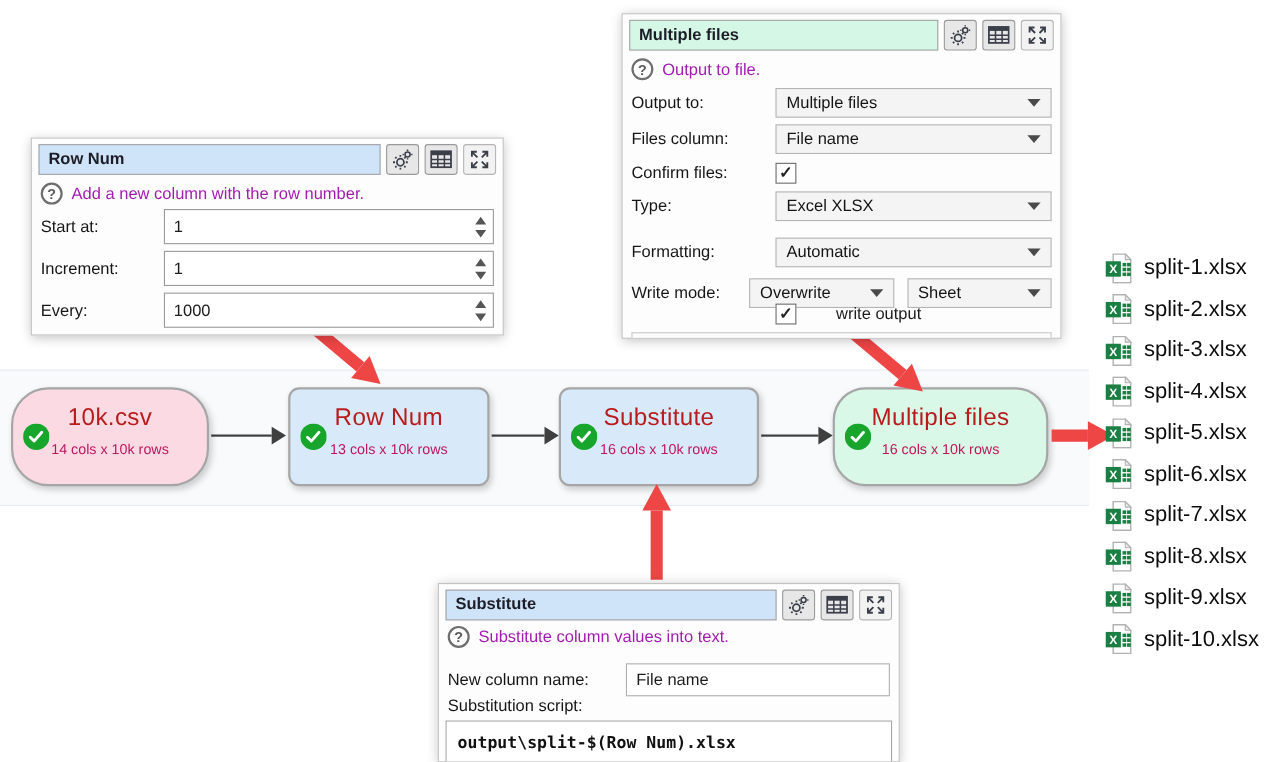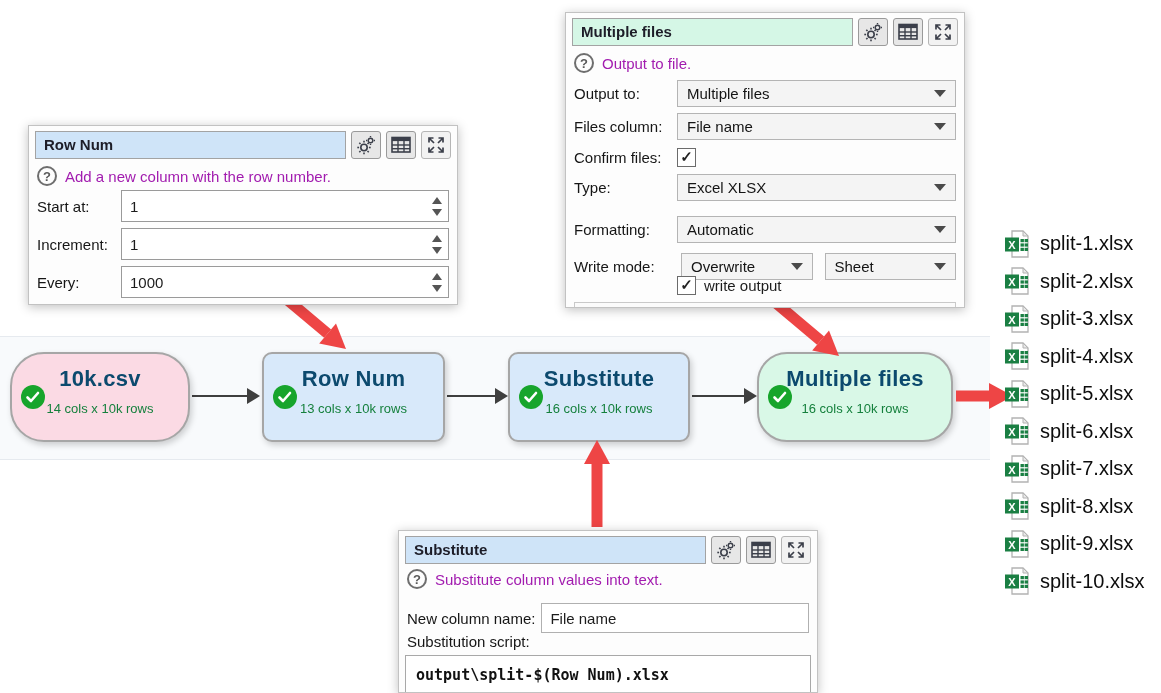--- a/index.html
+++ b/index.html
@@ -7,22 +7,22 @@
   body { font-family:"Liberation Sans", sans-serif; color:#1c1c1c; }
   .stage { position:relative; width:1161px; height:693px; background:#fff; overflow:hidden; }
 
   
   .flow-band { position:absolute; left:0; top:336px; width:990px; height:124px;
     background:#f8fafc; border-top:1px solid #e6eaef; border-bottom:1px solid #e6eaef; }
 
   
   .node { position:absolute; top:352px; height:90px; border:2px solid #a6a6a6;
     box-shadow:2px 3px 6px rgba(0,0,0,.18); text-align:center; cursor:pointer; }
-  .node-title { margin-top:12px; font-size:22px; color:#0c4a6e; letter-spacing:.3px;font-weight:bold; }
-  .node-sub { margin-top:9px; font-size:13px; color:#15803d; }
+  .node-title { margin-top:12px; font-size:22px; color:#b91c1c; letter-spacing:.3px; }
+  .node-sub { margin-top:9px; font-size:13px; color:#be185d; }
   .check { position:absolute; left:9px; top:50%; transform:translateY(-50%); width:24px; height:24px; }
 
   
   .conn { position:absolute; top:395px; height:2px; background:#3f3f3f; }
   .conn-head { position:absolute; right:-13px; top:-7px; width:0; height:0;
     border-left:13px solid #3f3f3f; border-top:8px solid transparent; border-bottom:8px solid transparent; }
 
   
   .panel { position:absolute; background:#fdfdfd; border:1px solid #c2c2c2;
     box-shadow:0 2px 10px rgba(0,0,0,.25); overflow:hidden; }
@@ -31,21 +31,21 @@
     padding:4px 8px; line-height:18px; }
   .tb-blue { background:#cfe4f8; }
   .tb-mint { background:#d5f7e6; }
   .pbtn { width:30px; height:28px; background:#e7e7e7; border:1px solid #9a9a9a; border-radius:3px;
     display:flex; align-items:center; justify-content:center; padding:0; cursor:pointer; }
   .pbtn-plain { background:#f2f2f2; border-color:#b5b5b5; }
   .help-row { position:absolute; left:8px; right:8px; display:flex; align-items:center; gap:8px; }
   .help-ic { width:20px; height:20px; border:2px solid #6e6e6e; border-radius:50%; color:#5a5a5a;
     font-size:13px; font-weight:bold; display:inline-flex; align-items:center; justify-content:center; flex:0 0 auto; }
   .help-text { font-size:15px; color:#a21caf; }
-  .prow { position:absolute; left:8px; right:8px; display:flex; align-items:center; }
+  .prow { position:absolute; left:8px; right:8px; display:flex; align-items:center;gap:28px; }
   .prow label { font-size:15px; color:#161616; flex:0 0 auto; }
 
   .spin-input { flex:1; height:32px; border:1px solid #9a9a9a; background:#fff; display:flex; align-items:center; }
   .spin-input .val { flex:1; font-size:15px; padding-left:8px; }
   .spinner { width:22px; height:100%; display:flex; flex-direction:column; align-items:center; justify-content:center; gap:5px; cursor:pointer; }
   .tri-up { width:0; height:0; border-left:5px solid transparent; border-right:5px solid transparent; border-bottom:7px solid #555; }
   .tri-dn { width:0; height:0; border-left:5px solid transparent; border-right:5px solid transparent; border-top:7px solid #555; }
 
   .dropdown { flex:1; height:27px; background:#f4f4f4; border:1px solid #b4b4b4; display:flex;
     align-items:center; padding:0 9px; cursor:pointer; }

